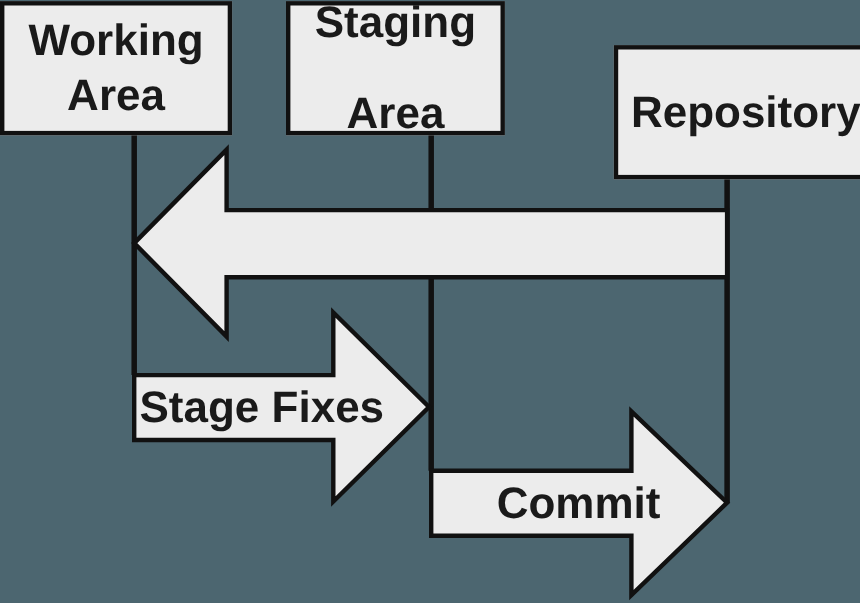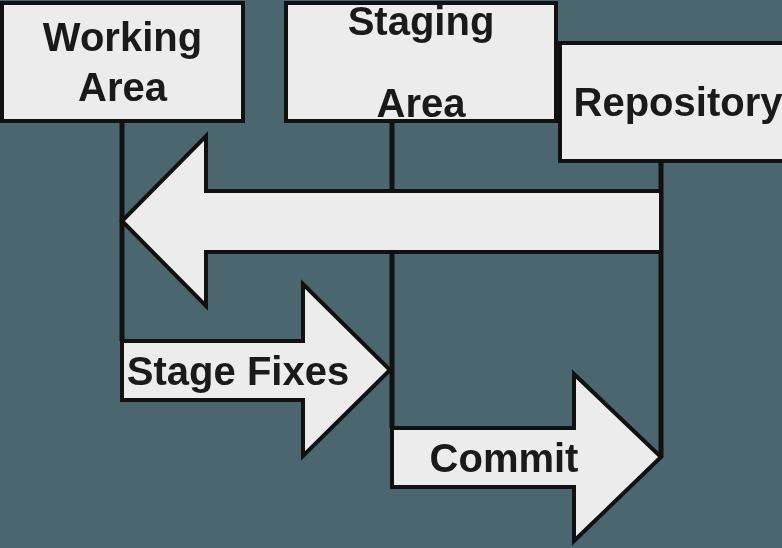--- a/index.html
+++ b/index.html
@@ -27,22 +27,22 @@
     display: flex;
     flex-direction: column;
     align-items: center;
     justify-content: center;
     text-align: center;
     font-weight: bold;
     font-size: 40px;
     line-height: 50px;
     color: var(--text);
   }
-  #node-working    { left: 0px;   width: 245px; }
-  #node-staging    { left: 284px; width: 274px; gap: 32px; }
+  #node-working    { left: 0px;   width: 211px; }
+  #node-staging    { left: 260px; width: 199px; gap: 32px; }
   #node-repository { left: 558px; width: 240px; margin-top: 40px; }
   #connector-layer {
     position: absolute;
     left: 0; top: 0;
     width: 782px;
     height: 548px;
   }
   #connector-layer line {
     stroke: var(--border);
     stroke-width: 5;
@@ -56,21 +56,21 @@
   .arrow-label {
     position: absolute;
     transform: translate(-50%, -50%);
     font-weight: bold;
     font-size: 40px;
     color: var(--text);
     white-space: nowrap;
   }
   #label-checkout    { left: 391px; top: 222px; }
   #label-stage-fixes { left: 238px; top: 371px; }
-  #label-commit      { left: 504px; top: 458px; }
+  #label-commit      { left: 526px; top: 458px; }
 </style>
 </head>
 <body>
 
 <div id="diagram-canvas">
 
   <svg id="connector-layer" viewBox="0 0 782 548" xmlns="http://www.w3.org/2000/svg">
     <line x1="122" y1="121" x2="122" y2="341"></line>
     <line x1="392" y1="121" x2="392" y2="428"></line>
     <line x1="661" y1="121" x2="661" y2="457"></line>

